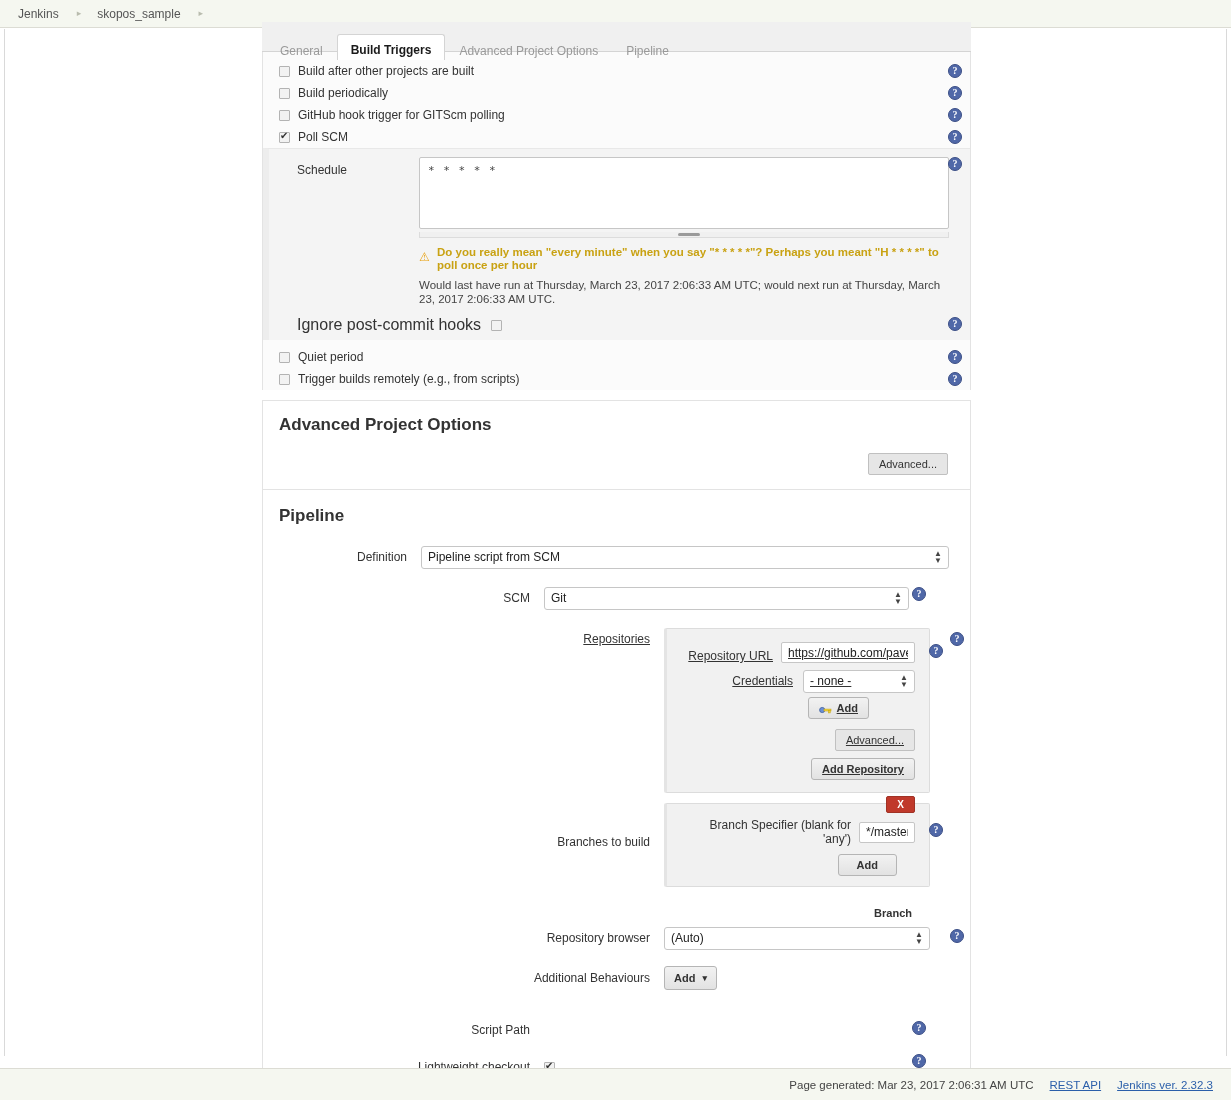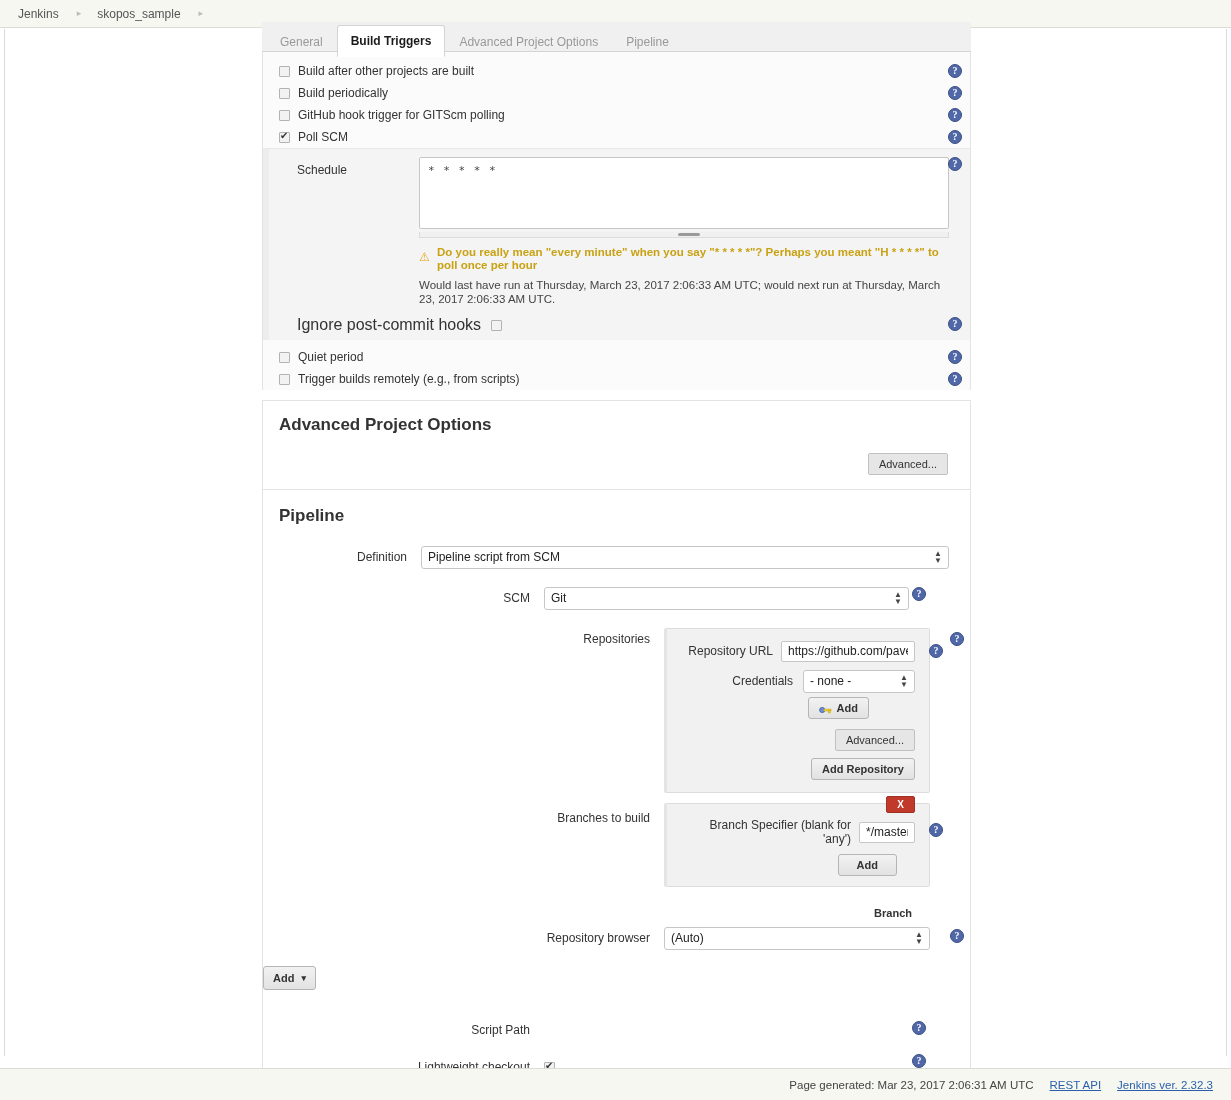--- a/index.html
+++ b/index.html
@@ -51,21 +51,21 @@
     position: relative; height: 30px;
     background: #f0f0f0;
     border-bottom: 1px solid #d4d4d4;
     display: flex; align-items: flex-end;
     padding-left: 4px;
   }
   .tab {
     font-size: 12px; color: #999; padding: 7px 13px 7px 13px;
     line-height: 16px; cursor: pointer;
     border: 1px solid transparent; border-bottom: none;
-    position: relative; top: 6px;
+    position: relative; top: 15px;
   }
   .tab.active {
     color: #1a1a1a; font-weight: bold;
     background: #ffffff;
     border: 1px solid #d4d4d4; border-bottom: 1px solid #ffffff;
     border-radius: 3px 3px 0 0;
   }
 
   .panel {
     background: #fbfbfb;
@@ -353,24 +353,24 @@
 
       <div class="frow" style="margin-top:11px;">
         <div class="flabel" style="width:281px;">SCM</div>
         <div class="sel" style="width:365px;">
           <span>Git</span>
           <span class="arrows">▲<br>▼</span>
         </div>
         <span class="help-ico" style="right:44px;top:4px;">?</span>
       </div>
 
-      <div class="frow" style="align-items:flex-start;margin-top:15px;">
+      <div class="frow" style="align-items:flex-start;margin-top:15px;text-decoration:underline;">
         <div class="flabel" style="width:401px;padding-top:4px;">Repositories</div>
         <div class="nest" style="width:266px;padding:10px 14px 12px 14px;">
-          <div class="frow" style="min-height:24px;justify-content:flex-end;">
+          <div class="frow" style="min-height:24px;justify-content:flex-end;align-items:flex-end;">
             <div class="flabel" style="width:auto;padding-right:8px;">Repository URL</div>
             <input class="inp" style="width: 134px;" value="https://github.com/pavel-ge">
             <span class="help-ico" style="right:-28px;top:5px;">?</span>
           </div>
           <div class="frow" style="min-height:24px;margin-top:6px;justify-content:flex-end;">
             <div class="flabel" style="width:auto;padding-right:10px;">Credentials</div>
             <div class="sel" style="width:112px;">
               <span>- none -</span>
               <span class="arrows">▲<br>▼</span>
             </div>
@@ -391,21 +391,21 @@
             <button class="btn-plain">Advanced...</button>
           </div>
           <div style="display:flex;justify-content:flex-end;margin-top:7px;">
             <button class="btn">Add Repository</button>
           </div>
         </div>
         <span class="help-ico" style="right:6px;top:4px;">?</span>
       </div>
 
       <div class="frow" style="align-items:flex-start;margin-top:10px;">
-        <div class="flabel" style="width:401px;padding-top:8px;">Branches to build</div>
+        <div class="flabel" style="width:401px;padding-top:8px;margin-top:24px;">Branches to build</div>
         <div style="position:relative;width:266px;">
           <div class="nest" style="padding:14px 14px 10px 14px;">
             <div style="position:absolute;right:14px;top:-8px;">
               <button class="x-btn">X</button>
             </div>
             <div class="frow" style="min-height:24px;justify-content:flex-end;">
               <div class="flabel" style="width:auto;padding-right:8px;">Branch Specifier (blank for 'any')</div>
               <input class="inp" style="width: 56px;" value="*/master">
               <span class="help-ico" style="right:-28px;top:5px;">?</span>
             </div>
@@ -420,20 +420,21 @@
       <div class="frow" style="margin-top:4px;">
         <div class="flabel" style="width:401px;">Repository browser</div>
         <div class="sel" style="width:266px;">
           <span>(Auto)</span>
           <span class="arrows">▲<br>▼</span>
         </div>
         <span class="help-ico" style="right:6px;top:6px;">?</span>
       </div>
 
       <div class="frow" style="margin-top:10px;">
+        <div class="flabel" style="width:401px;">Additional Behaviours</div>
         <button class="btn" style="display:flex;align-items:center;gap:7px;padding:5px 9px;">
           <span>Add</span>
           <span style="font-size:9px;">▾</span>
         </button>
       </div>
 
       <div class="frow" style="margin-top:22px;">
         <div class="flabel" style="width:281px;">Script Path</div>
         <span class="help-ico" style="right:44px;top:6px;">?</span>
       </div>

